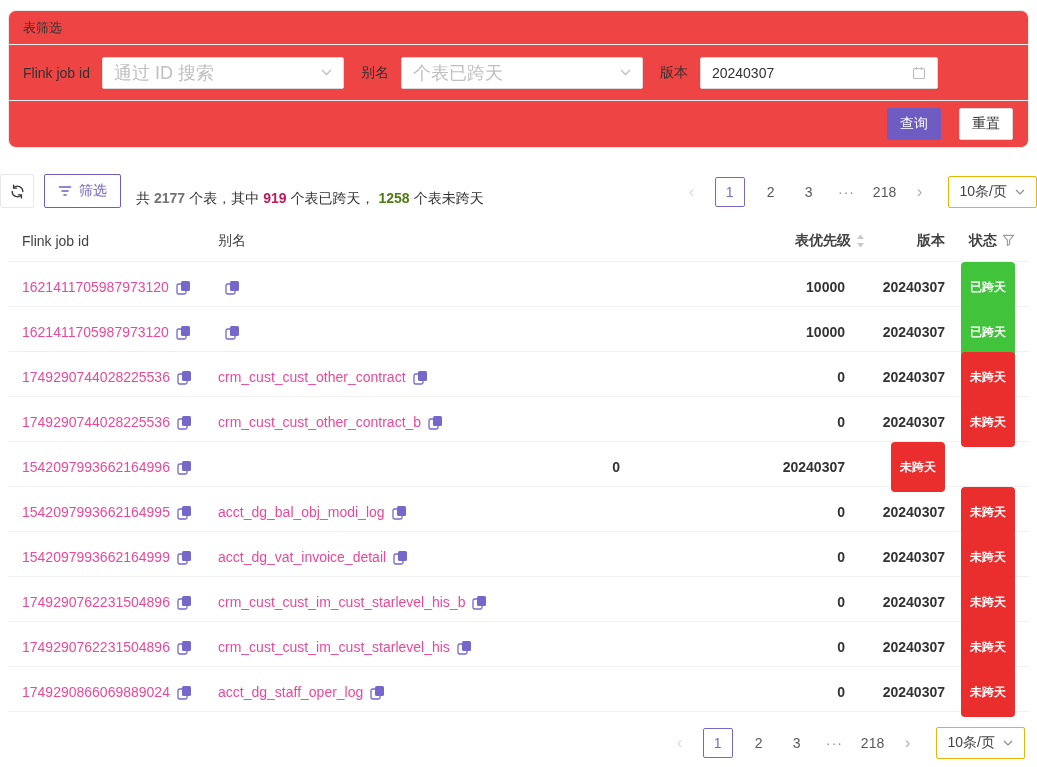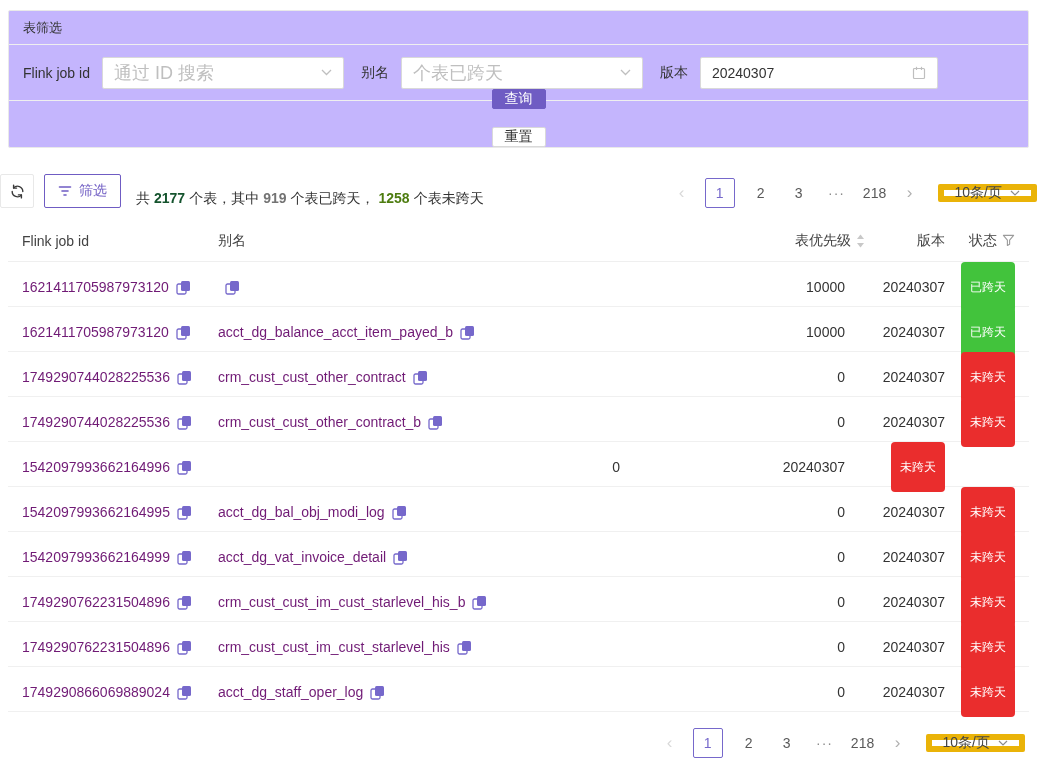--- a/index.html
+++ b/index.html
@@ -1,68 +1,68 @@
 <!DOCTYPE html>
 <html><head>
 <meta charset="utf-8">
 <style>
   * { margin: 0; padding: 0; box-sizing: border-box; }
   html, body { width: 1037px; height: 767px; background: #fff; }
   body { font-family: "Liberation Sans", "DejaVu Sans", sans-serif; font-size: 14px; color: #333; overflow: hidden; }
 
   
-  .filter-card { margin: 10px 8px 0; border: 1px solid #e9e9e9; border-radius: 2px; background: #c4b5fd; }
+  .filter-card { margin: 10px 8px 0; border: 1px solid #e9e9e9; border-radius: 8px; background: #ef4444; }
   .card-title { height: 34px; line-height: 34px; padding: 0 14px; font-size: 13px; color: #333; border-bottom: 1px solid #efefef; }
   .fields-row { height: 56px; display: flex; align-items: center; padding: 0 14px; border-bottom: 1px solid #efefef; }
   .field-label { color: #333; margin-right: 12px; white-space: nowrap; }
   .field-label.gap { margin-left: 17px; }
   .select, .date-input { width: 242px; height: 32px; border: 1px solid #d9d9d9; border-radius: 2px; background: #fff;
     display: flex; align-items: center; padding: 0 11px; cursor: pointer; }
   .select .ph { flex: 1; color: #bfbfbf; font-size: 18px; }
   .date-input { width: 238px; }
   .date-input .val { flex: 1; color: #333; }
-  .actions-row { height: 46px; display: flex; align-items: center; justify-content: flex-end; padding: 0 15px; gap: 18px; flex-direction: column; }
+  .actions-row { height: 46px; display: flex; align-items: center; justify-content: flex-end; padding: 0 15px; gap: 18px; }
   .btn { height: 32px; padding: 0 12px; border-radius: 2px; font-size: 14px; display: inline-flex; align-items: center; cursor: pointer; border: 1px solid transparent; }
   .btn-primary { background: #6f5cc3; color: #fff; border-color: #6f5cc3; }
   .btn-default { background: #fff; color: #333; border-color: #d9d9d9; }
 
   
   .toolbar { margin: 26px 0 0; display: flex; align-items: flex-end; }
   .icon-btn { width: 34px; height: 34px; border: 1px solid #e8e8e8; border-radius: 2px; background: #fff;
     display: flex; align-items: center; justify-content: center; cursor: pointer; }
   .filter-btn { height: 34px; margin-left: 10px; padding: 0 13px; border: 1px solid #6f5cc3; border-radius: 2px;
     color: #6f5cc3; background: #fff; display: inline-flex; align-items: center; gap: 7px; cursor: pointer; }
   .summary { margin-left: 15px; color: #333; white-space: nowrap; }
   .summary b { font-weight: bold; margin: 0 4px; }
-  .num-blue { color: #14532d; }
-  .num-green { color: #737373; }
+  .num-blue { color: #737373; }
+  .num-green { color: #be185d; }
   .num-red { color: #4d7c0f; }
   .toolbar .spacer { flex: 1; }
 
   
   .pager { display: flex; align-items: center; }
   .pg-item { min-width: 24px; height: 30px; display: inline-flex; align-items: center; justify-content: center;
     margin: 0 7px; color: #595959; cursor: pointer; user-select: none; }
   .pg-arrow { font-size: 17px; color: #b0b0b0; margin: 0 4px; }
   .pg-arrow.disabled { color: #d9d9d9; cursor: default; }
   .pg-active { width: 30px; border: 1px solid #7668cb; border-radius: 2px; color: #7668cb; background: #fff; }
   .pg-ellipsis { color: #8c8c8c; letter-spacing: 1px; cursor: default; }
-  .size-select { height: 18px; margin-left: 12px; border: 6px solid #eab308; border-radius: 2px; background: #fff;
+  .size-select { height: 32px; margin-left: 12px; border: 1px solid #eab308; border-radius: 2px; background: #fff;
     display: inline-flex; align-items: center; gap: 8px; padding: 0 11px; color: #434343; cursor: pointer; }
 
   
   .table { margin: 12px 8px 0; }
   .tr { display: grid; grid-template-columns: 196px 1fr 225px 100px 70px; align-items: center; padding: 0 14px; }
   .thead { height: 42px; border-bottom: 1px solid #efefef; color: #434343; font-weight: 500; }
   .row { height: 45px; border-bottom: 1px solid #f0f0f0; }
   .cell { display: flex; align-items: center; min-width: 0; }
-  .cell.right { justify-content: flex-end; text-align: right; }
+  .cell.right { justify-content: flex-end; text-align: right; font-weight: bold; }
   .th-with-icon { display: inline-flex; align-items: center; gap: 5px; }
   .sorter-overhang { margin-right: -20px; }
-  .link-text { color: #701a75; cursor: pointer; white-space: nowrap; overflow: hidden; text-overflow: ellipsis; }
+  .link-text { color: #ec4899; cursor: pointer; white-space: nowrap; overflow: hidden; text-overflow: ellipsis; }
   .copy-btn { display: inline-flex; margin-left: 7px; color: #7668cb; cursor: pointer; flex: none; }
   .badge { display: inline-block; padding: 19px 9px; border-radius: 4px; color: #fff; font-size: 12px; line-height: 1; white-space: nowrap; }
   .badge[data-status="success"] { background: #42c33c; }
   .badge[data-status="danger"] { background: #ea2d2d; }
 
   .bottom-pager { margin: 8px 12px 0; height: 46px; display: flex; align-items: center; justify-content: flex-end; }
 
   svg { display: block; }
 </style>
 </head>
@@ -216,21 +216,20 @@
     <div class="cell">
       <span class="link-text">1621411705987973120</span>
       <span class="copy-btn">
           <svg width="15" height="15" viewBox="0 0 15 15">
             <rect x="1" y="4" width="9" height="10" rx="1.5" fill="none" stroke="currentColor" stroke-width="1.3"></rect>
             <rect x="5" y="1" width="9" height="10" rx="1.5" fill="currentColor"></rect>
           </svg>
         </span>
     </div>
     <div class="cell">
-      <span class="link-text">acct_dg_balance_acct_item_payed_b</span>
       <span class="copy-btn">
           <svg width="15" height="15" viewBox="0 0 15 15">
             <rect x="1" y="4" width="9" height="10" rx="1.5" fill="none" stroke="currentColor" stroke-width="1.3"></rect>
             <rect x="5" y="1" width="9" height="10" rx="1.5" fill="currentColor"></rect>
           </svg>
         </span>
     </div>
     <div class="cell right">10000</div>
     <div class="cell right">20240307</div>
     <div class="cell right">

